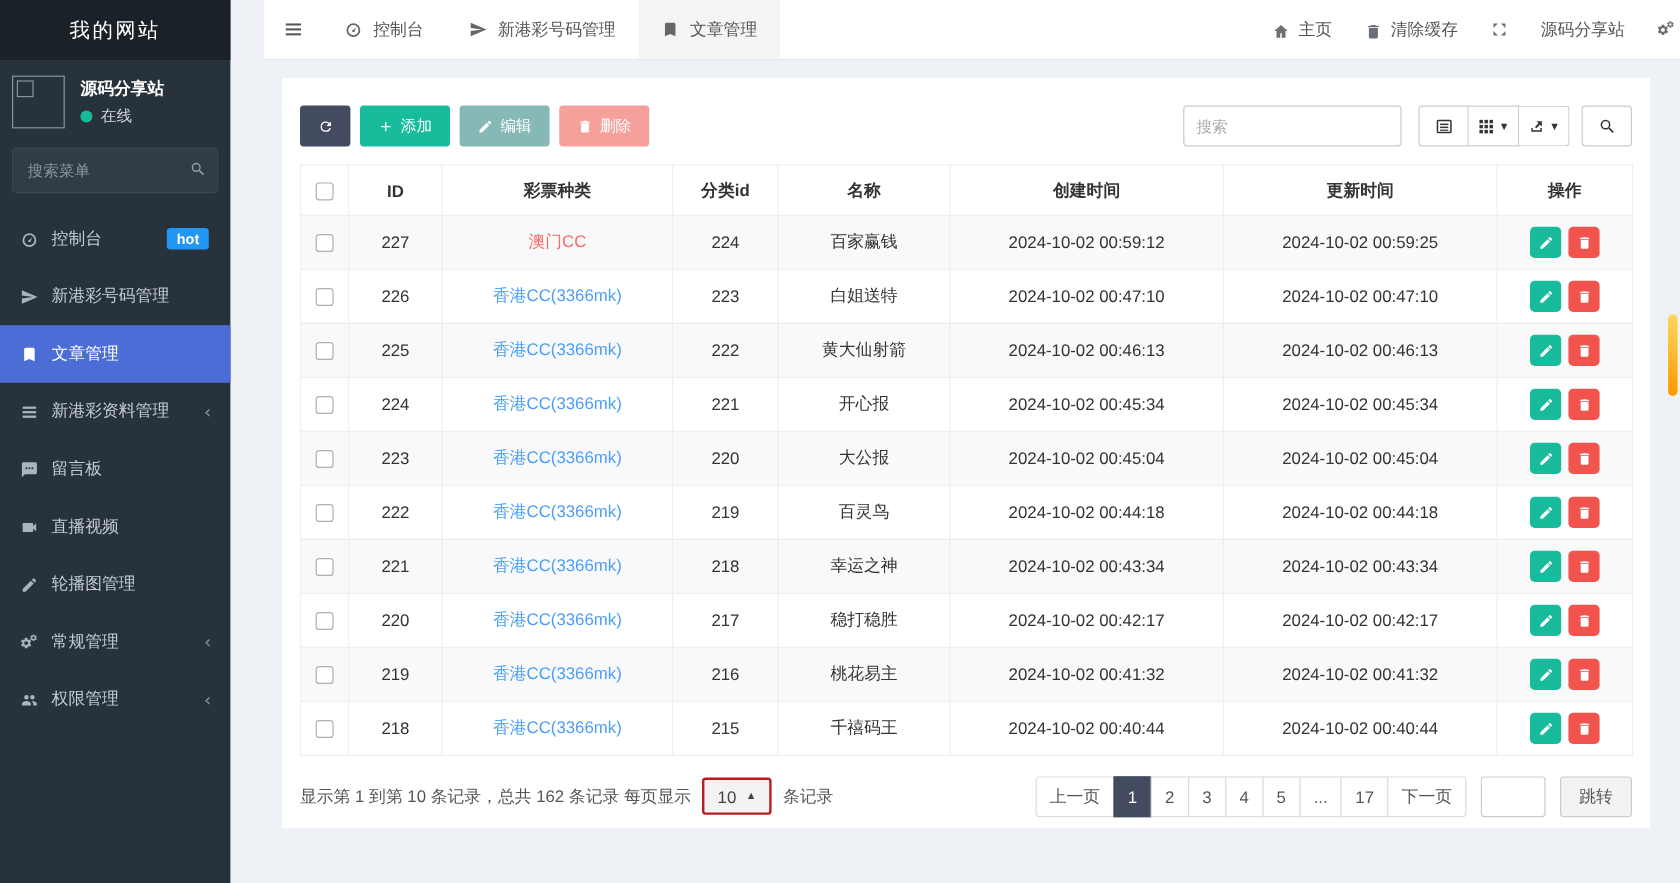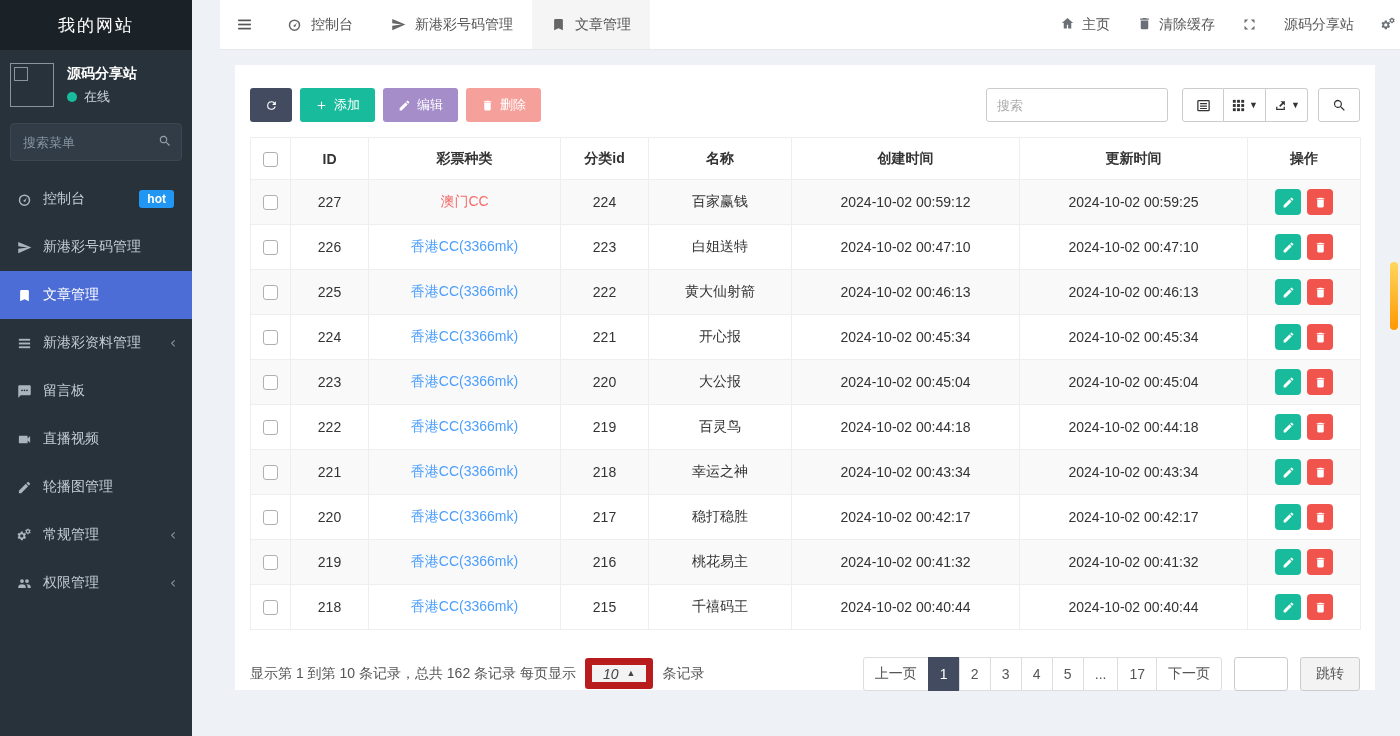--- a/index.html
+++ b/index.html
@@ -33,32 +33,32 @@
   .badge-hot { background:#2196f3; color:#fff; font-size:12px; font-weight:bold; padding:3px 8px; border-radius:3px; margin-right:4px; line-height:1; }
   .chevron { color:#8b96a0; font-size:15px; line-height:1; margin-right:2px; font-family:"DejaVu Sans",sans-serif; }
 
   
   .topbar { position:absolute; left:220px; top:0; right:0; height:50px; background:#fff; border-bottom:1px solid #e6e9ec; display:flex; align-items:stretch; z-index:4; }
   .hamburger { width:48px; display:flex; align-items:center; justify-content:center; color:#555; cursor:pointer; }
   .tab { display:flex; align-items:center; gap:9px; padding:0 19px; color:#555; cursor:pointer; }
   .tab .ic { color:#666; }
   .tab.active { background:#f5f5f5; }
   .topbar-right { margin-left:auto; display:flex; align-items:center; gap:27px; padding-right:4px; color:#555; }
-  .top-link { display:flex; align-items:flex-start; gap:7px; cursor:pointer; }
+  .top-link { display:flex; align-items:flex-end; gap:7px; cursor:pointer; }
   .top-link .ic { color:#6a7075; }
 
   
   .panel { position:absolute; left:235px; top:65px; width:1140px; height:625px; background:#fff; padding:15px; }
 
   .toolbar-row { display:flex; align-items:center; margin:8px 0 15px 0; }
   .btn { height:34px; border:none; border-radius:3px; color:#fff; font-size:13px; display:inline-flex; align-items:center; justify-content:center; gap:6px; padding:0 15px; margin-right:8px; cursor:pointer; font-family:inherit; }
   .btn .ic { width:13px; height:13px; }
   .btn-refresh { background:#434b60; width:42px; padding:0; }
   .btn-add { background:#18bc9c; }
-  .btn-edit { background:#4c1d95; opacity:.5; }
+  .btn-edit { background:#0f766e; opacity:.5; }
   .btn-del { background:#f0544c; opacity:.55; }
   .toolbar-right { margin-left:auto; display:flex; align-items:center; }
   .search-input { width:182px; height:34px; border:1px solid #ccc; border-radius:3px; padding:0 10px; font-size:13px; color:#555; outline:none; margin-right:14px; font-family:inherit; }
   .search-input::placeholder { color:#aaa; }
   .btn-group { display:flex; }
   .tbtn { width:42px; height:34px; background:#fff; border:1px solid #ccc; display:flex; align-items:center; justify-content:center; gap:3px; color:#333; cursor:pointer; }
   .btn-group .tbtn + .tbtn { border-left:none; }
   .btn-group .tbtn:first-child { border-radius:3px 0 0 3px; }
   .btn-group .tbtn:last-child { border-radius:0 3px 3px 0; }
   .tbtn-search { border-radius:3px; margin-left:10px; }
@@ -71,21 +71,21 @@
   .grid tbody tr:nth-child(odd) { background:#f9f9f9; }
   .cb { width:15px; height:15px; border:1px solid #b0b0b0; border-radius:3px; display:inline-block; background:#fff; vertical-align:middle; cursor:pointer; }
   .cat-link { cursor:pointer; }
   .op-btn { width:26px; height:26px; border:none; border-radius:4px; display:inline-flex; align-items:center; justify-content:center; color:#fff; margin:0 3px; cursor:pointer; vertical-align:middle; }
   .op-btn .ic { width:13px; height:13px; }
   .op-edit { background:#18bc9c; }
   .op-del { background:#f0544c; }
 
   
   .pagination-row { display:flex; align-items:center; margin-top:14px; color:#555; font-size:14px; }
-  .page-size-btn { display:inline-flex; align-items:center; gap:8px; border:7px solid #b91c1c; background:#f3f3f3; height:31px; padding:0 11px; border-radius:3px; margin:14px 9px; color:#444; cursor:pointer;font-style:italic; }
+  .page-size-btn { display:inline-flex; align-items:center; gap:8px; border:2px solid #b91c1c; background:#f3f3f3; height:31px; padding:0 11px; border-radius:3px; margin:4px 9px; color:#444; cursor:pointer; }
   .caret-up { font-size:9px; color:#444; line-height:1; }
   .pager { margin-left:auto; display:flex; height:34px; }
   .page-btn { min-width:32px; padding:0 11px; border:1px solid #ddd; background:#fff; display:flex; align-items:center; justify-content:center; color:#555; cursor:pointer; margin-left:-1px; }
   .page-btn:first-child { border-radius:3px 0 0 3px; margin-left:0; }
   .page-btn:last-child { border-radius:0 3px 3px 0;font-family:Liberation Serif, serif; }
   .page-btn.active { background:#434b60; border-color:#434b60; color:#fff; }
   .jump-input { width:54px; height:34px; border:1px solid #ccc; border-radius:3px; margin-left:12px; outline:none; padding:0 8px; font-family:inherit; }
   .jump-btn { height:34px; padding:0 15px; background:#f3f3f3; border:1px solid #ccc; border-radius:3px; margin-left:12px; color:#555; font-size:14px; cursor:pointer; font-family:inherit; }
 
   

